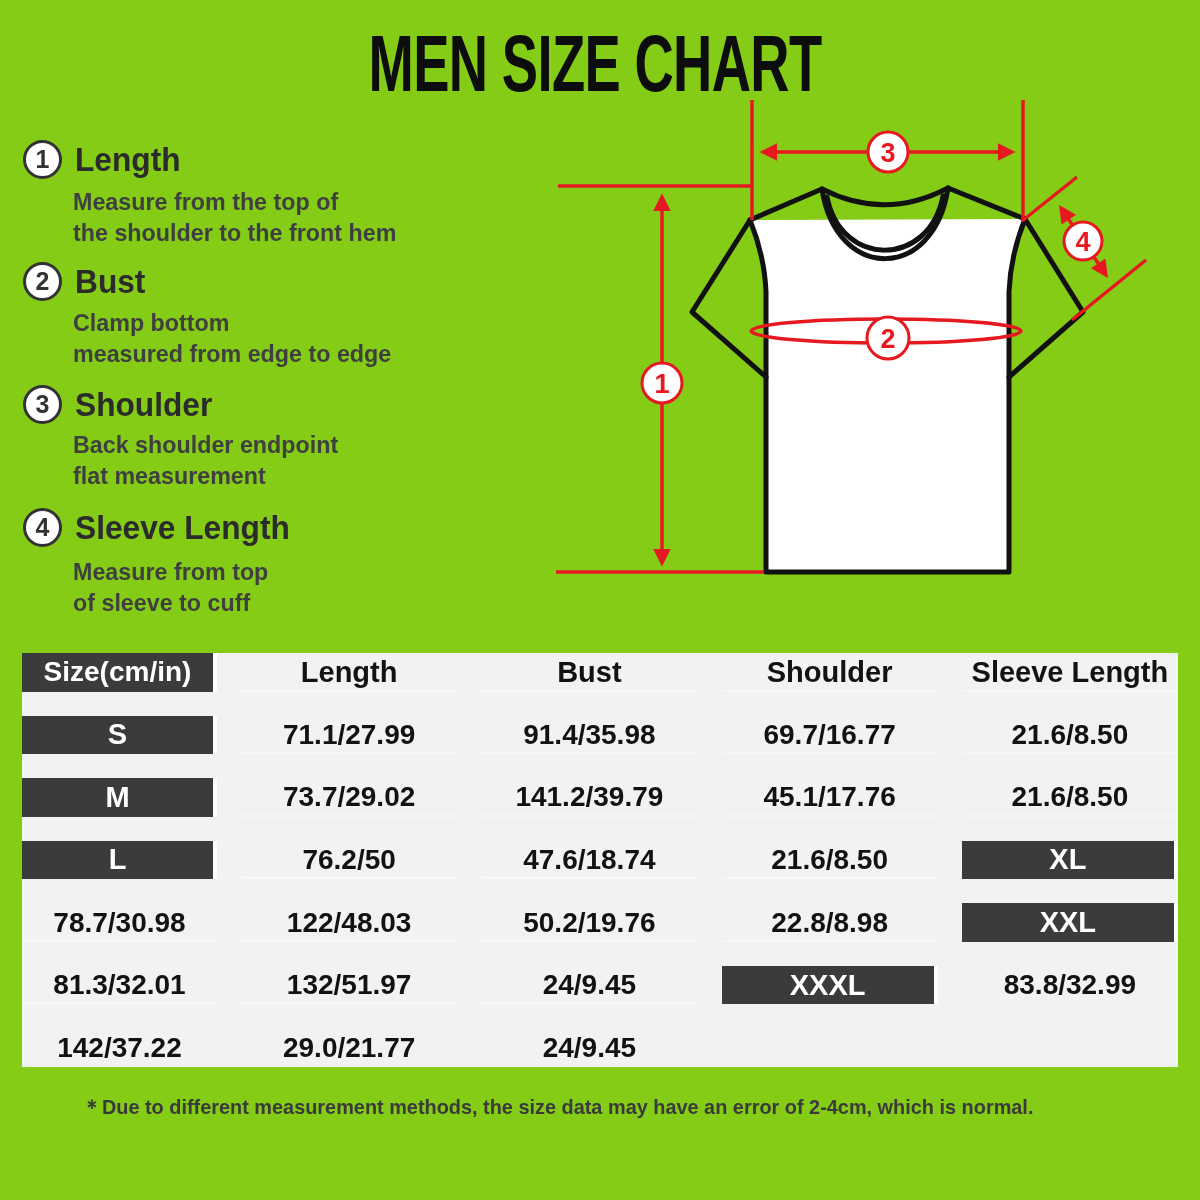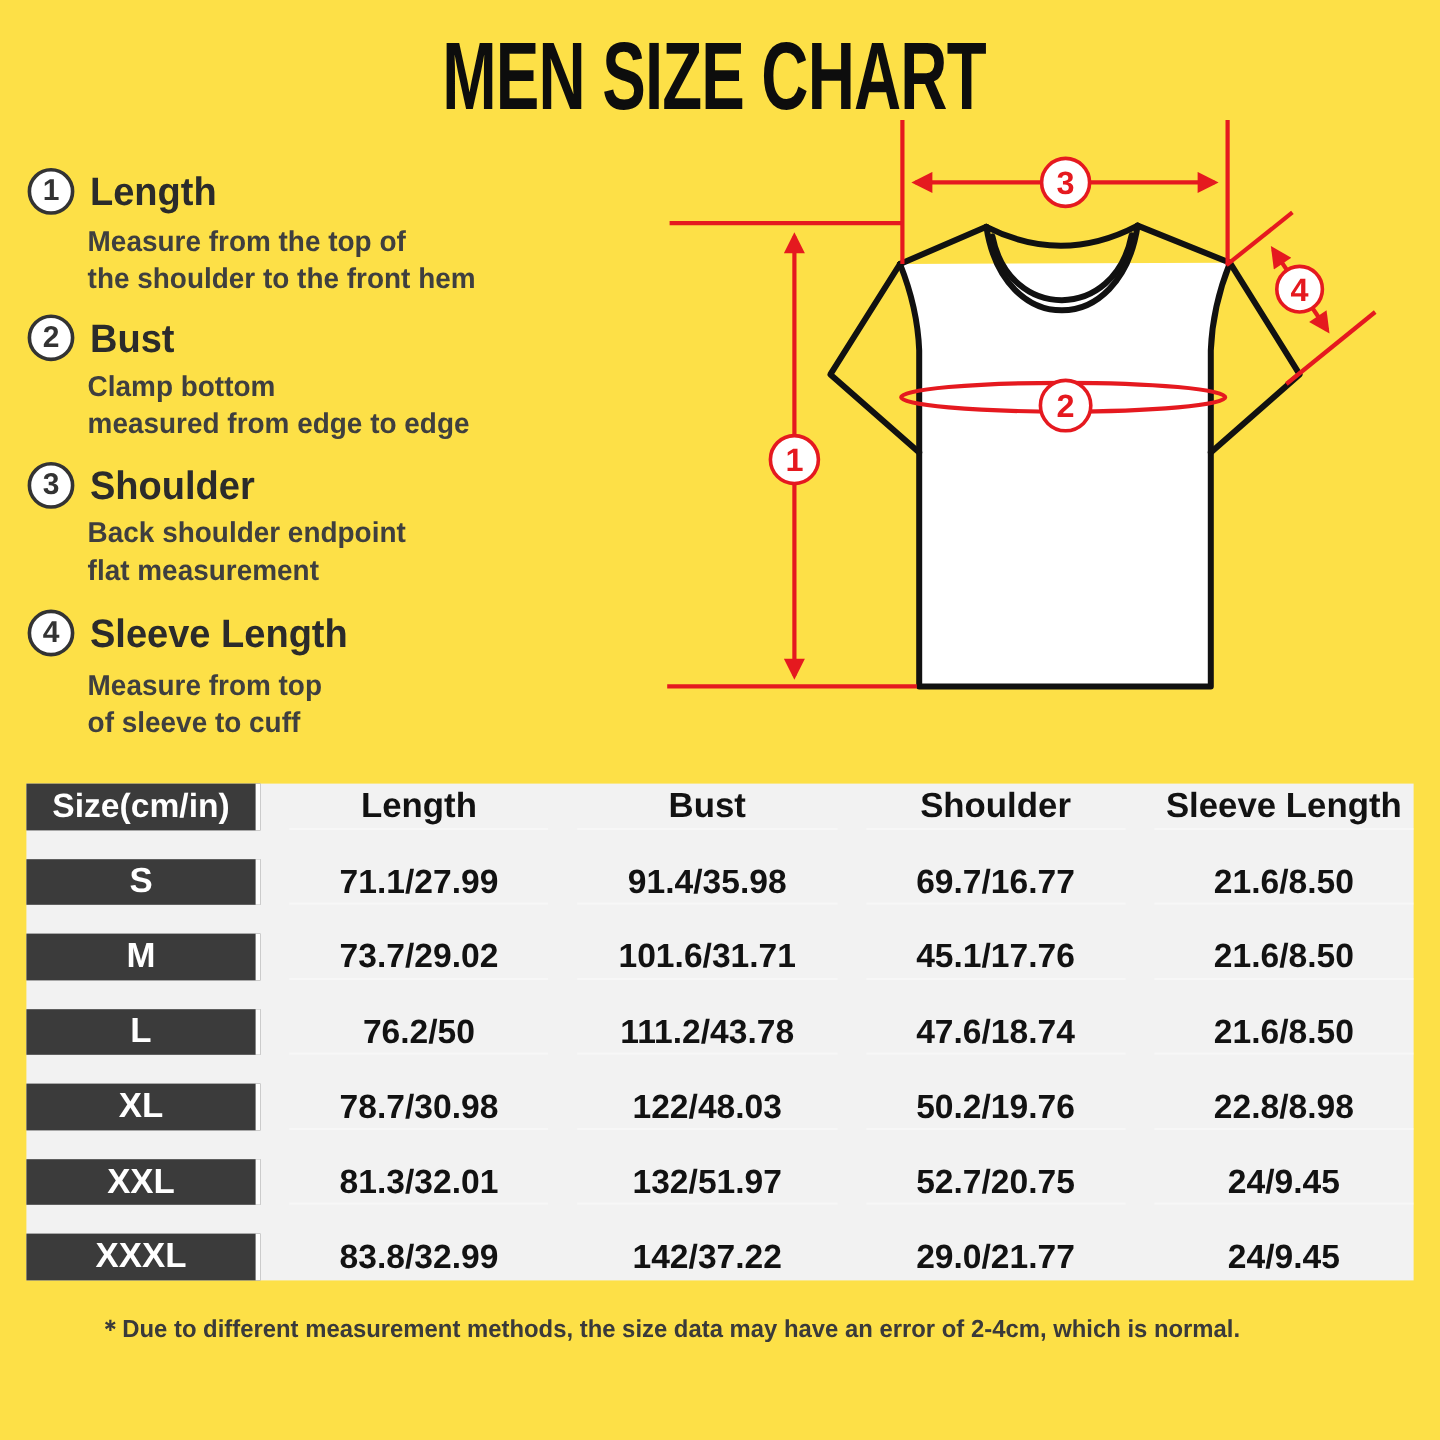--- a/index.html
+++ b/index.html
@@ -1,17 +1,17 @@
 <!DOCTYPE html>
 <html><head>
 <meta charset="utf-8">
 <style>
   html,body{margin:0;padding:0;background:#ffffff;}
   .canvas{
-    position:relative;width:1200px;height:1200px;background:#fde047;overflow:hidden;
+    position:relative;width:1200px;height:1200px;background:#84cc16;overflow:hidden;
     font-family:"Liberation Sans", sans-serif;
   }
   
   .title{
     position:absolute;left:0;top:18px;width:1190px;height:92px;
     text-align:center;font-size:80px;font-weight:700;color:#0d0d0d;
     transform:scaleX(.68);transform-origin:50% 50%;
     letter-spacing:-1px;white-space:nowrap;
   }
   
@@ -153,40 +153,38 @@
     <div class="cell head sep">Sleeve Length</div>
 
     <div class="cell dark">S</div>
     <div class="cell sep">71.1/27.99</div>
     <div class="cell sep">91.4/35.98</div>
     <div class="cell sep">69.7/16.77</div>
     <div class="cell sep">21.6/8.50</div>
 
     <div class="cell dark">M</div>
     <div class="cell sep">73.7/29.02</div>
-    <div class="cell sep">101.6/31.71</div>
+    <div class="cell sep">141.2/39.79</div>
     <div class="cell sep">45.1/17.76</div>
     <div class="cell sep">21.6/8.50</div>
 
     <div class="cell dark">L</div>
     <div class="cell sep">76.2/50</div>
-    <div class="cell sep">111.2/43.78</div>
     <div class="cell sep">47.6/18.74</div>
     <div class="cell sep">21.6/8.50</div>
 
     <div class="cell dark">XL</div>
     <div class="cell sep">78.7/30.98</div>
     <div class="cell sep">122/48.03</div>
     <div class="cell sep">50.2/19.76</div>
     <div class="cell sep">22.8/8.98</div>
 
     <div class="cell dark">XXL</div>
     <div class="cell sep">81.3/32.01</div>
     <div class="cell sep">132/51.97</div>
-    <div class="cell sep">52.7/20.75</div>
     <div class="cell sep">24/9.45</div>
 
     <div class="cell dark">XXXL</div>
     <div class="cell">83.8/32.99</div>
     <div class="cell">142/37.22</div>
     <div class="cell">29.0/21.77</div>
     <div class="cell">24/9.45</div>
   </div>
 
   <div class="footnote">＊Due to different measurement methods, the size data may have an error of 2-4cm, which is normal.</div>

